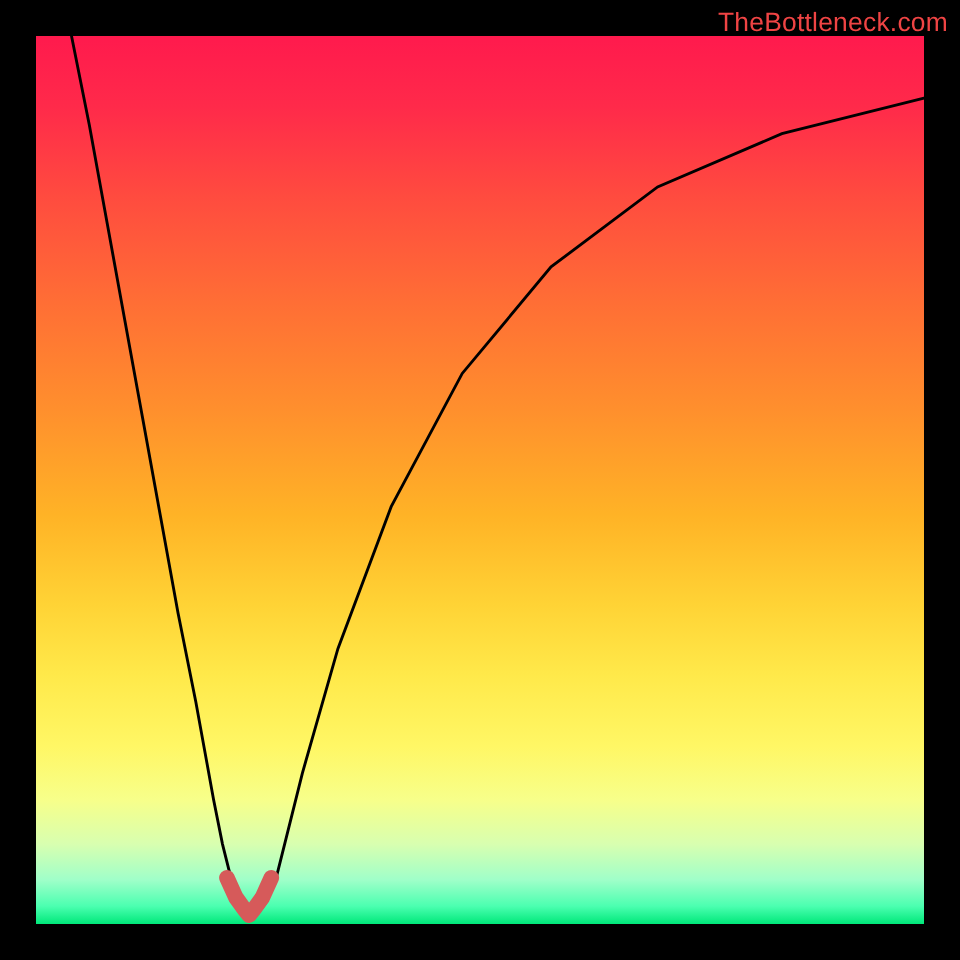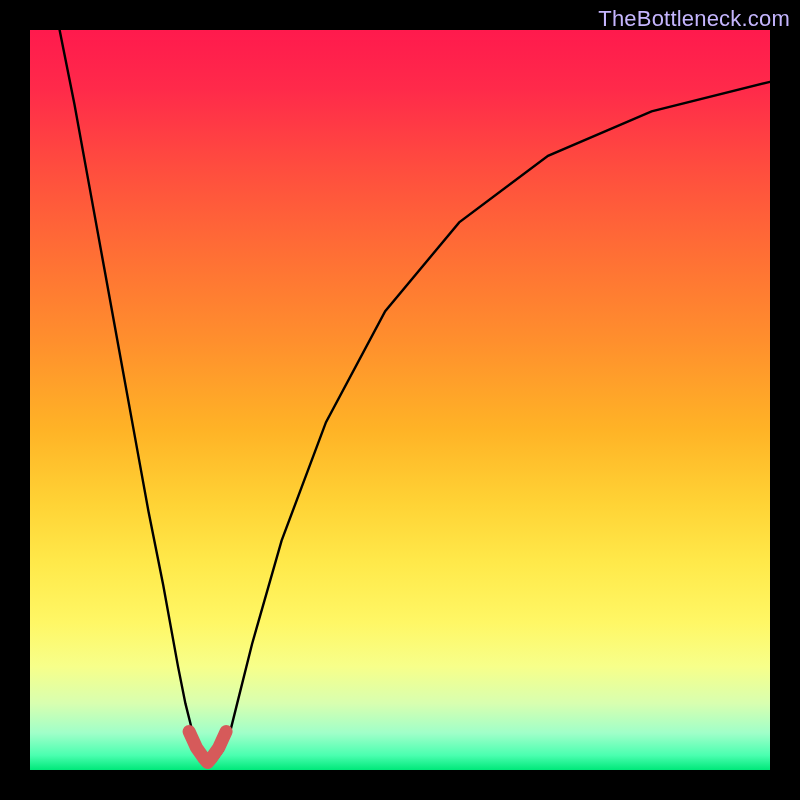--- a/index.html
+++ b/index.html
@@ -39,21 +39,21 @@
       #d8ffb0 91%,
       #a0ffc9 95%,
       #4bffb0 98%,
       #00e87a 100%
     );
   }
   .watermark {
     position: absolute;
     top: 6px;
     right: 10px;
-    color: #c4b5fd;
+    color: #ef4444;
     font-size: 22px;
     letter-spacing: 0.2px;
     user-select: none;
   }
   svg.curve {
     position: absolute;
     left: 0;
     top: 0;
     width: 740px;
     height: 740px;

